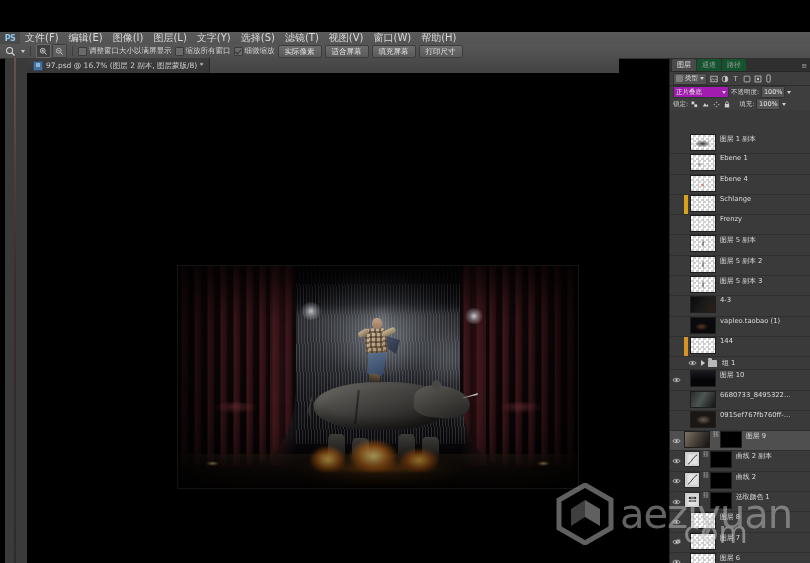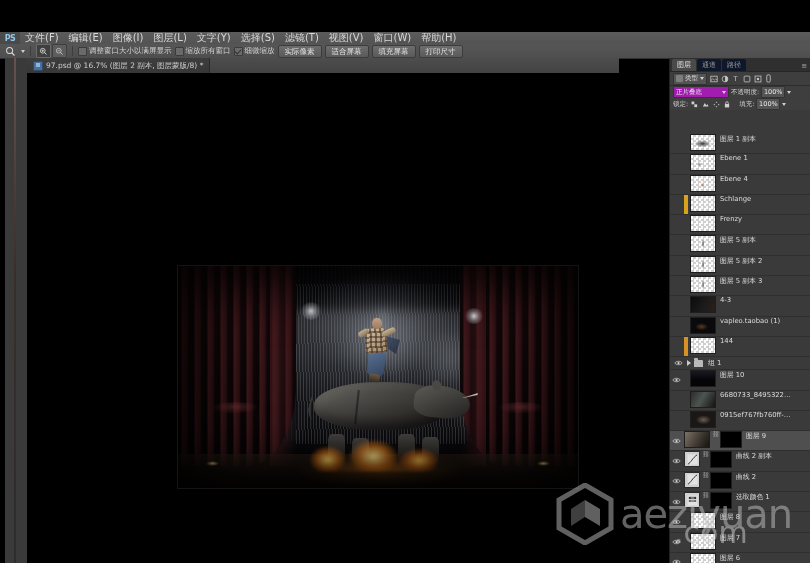--- a/index.html
+++ b/index.html
@@ -289,21 +289,21 @@
   
   .rightpanel{
     position:absolute;right:0;top:26px;width:140px;height:537px;
     background:#3a3a3a;border-left:1px solid #232323;
   }
   .panel-tabs{
     display:flex;align-items:flex-end;height:13px;background:#2f2f2f;
     padding-left:2px;gap:1px;border-bottom:1px solid #262626;
   }
   .ptab{
-    font-size:7px;padding:1px 5px 1px;color:#9b9b9b;background:#0f172a;
+    font-size:7px;padding:1px 5px 1px;color:#9b9b9b;background:#14532d;
     border-radius:2px 2px 0 0;line-height:10px;
   }
   .ptab.active{background:#4a4a4a;color:#e4e4e4;}
   .panel-menu-ico{margin-left:auto;margin-right:3px;color:#aaa;font-size:7px;line-height:10px;}
 
   .filterrow{
     height:13px;display:flex;align-items:center;gap:2px;padding:0 3px;
     background:#3e3e3e;border-bottom:1px solid #2c2c2c;
   }
   .kind-sel{
@@ -367,21 +367,21 @@
   }
   .adjico{
     width:14px;height:14px;flex:0 0 14px;background:#cfcfcf;border:1px solid #2a2a2a;
     display:flex;align-items:center;justify-content:center;
   }
   .lname{
     font-size:6.8px;color:#dcdcdc;white-space:nowrap;overflow:hidden;
     text-overflow:ellipsis;flex:1 1 auto;padding-left:2px;
   }
   .grouprow{
-    display:flex;align-items:center;height:12px;gap:3px;padding-left:2px;
+    display:flex;align-items:center;height:12px;gap:3px;padding-left:16px;
     border-bottom:1px solid #2f2f2f;
   }
   .gtri{width:0;height:0;border-top:3px solid transparent;border-bottom:3px solid transparent;border-left:4px solid #c9c9c9;}
   .folder{
     width:9px;height:7px;background:#b9b9b9;border-radius:1px 1px 0 0;position:relative;
   }
   .folder::before{content:"";position:absolute;left:0;top:-2px;width:4px;height:2px;background:#b9b9b9;border-radius:1px 1px 0 0;}
 
   .panel-footer{
     position:absolute;left:0;right:0;bottom:0;height:12px;

